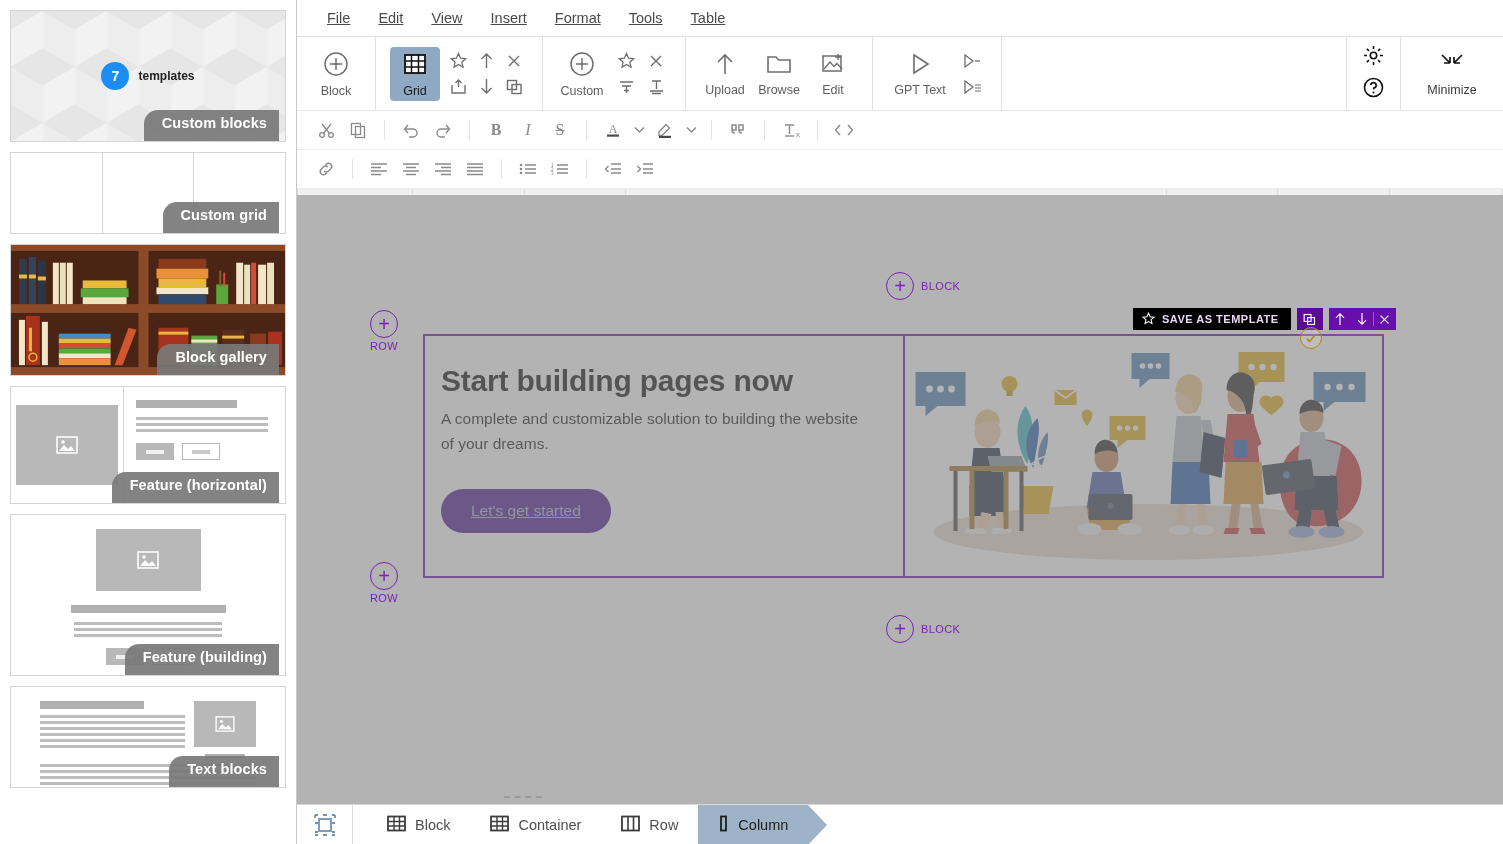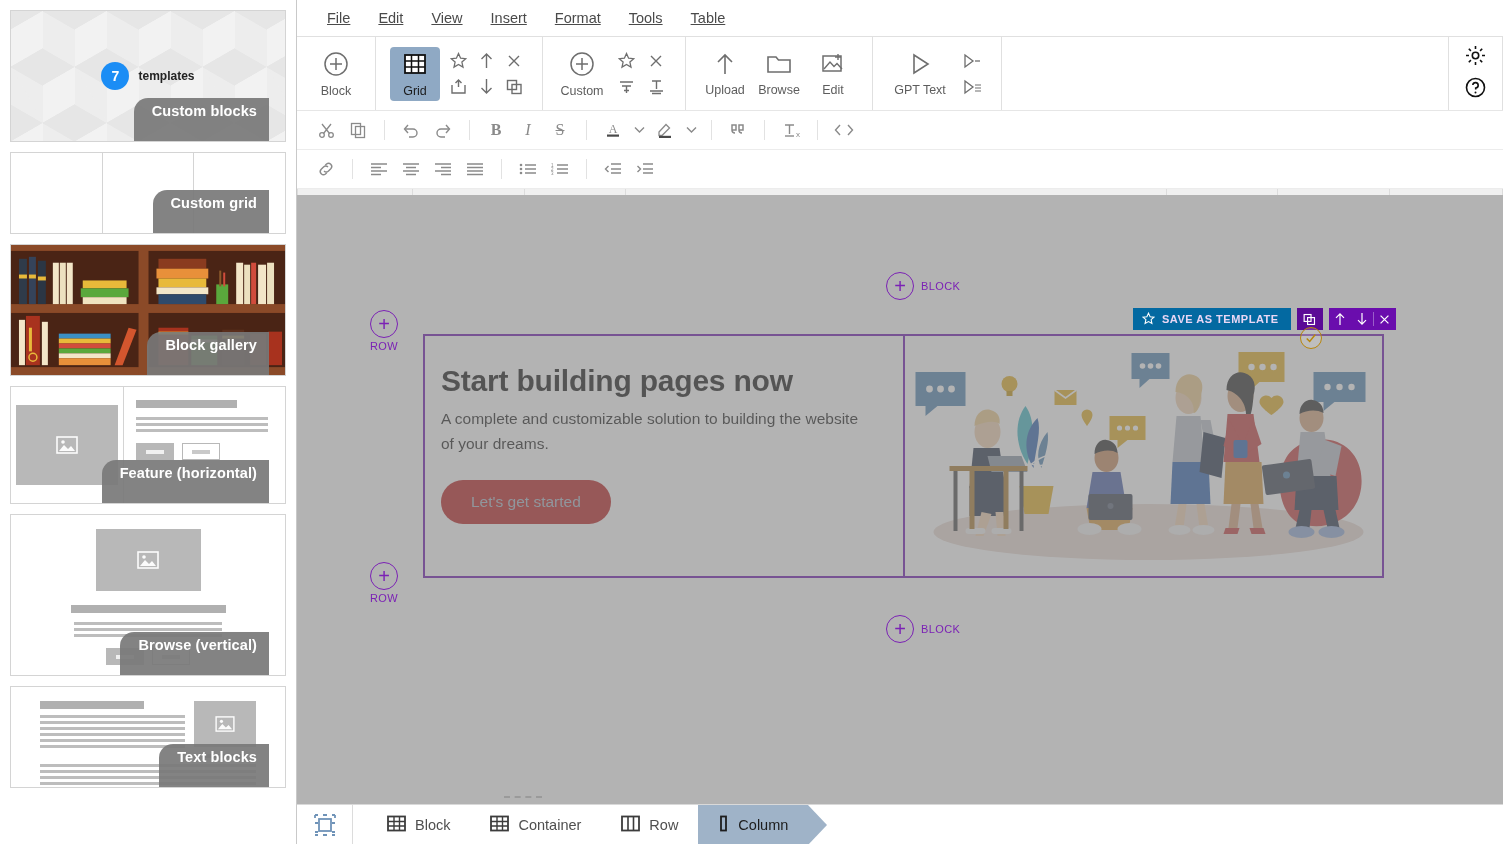--- a/index.html
+++ b/index.html
@@ -19,25 +19,25 @@
     overflow: hidden;
   }
   .side-card {
     position: relative;
     margin: 10px;
     border: 1px solid #d4d4d4;
     background: #fff;
     overflow: hidden;
   }
   .side-label {
-    position: absolute; right: 16px; bottom: 0;
+    position: absolute; right: 6px; bottom: 0;
     background: rgba(120,120,120,.92);
     color: #fff;
     font-size: 14.5px; font-weight: bold;
-    padding: 5px 12px 22px 18px;
+    padding: 5px 12px 10px 18px;
     border-top-left-radius: 14px;
     letter-spacing: .1px;
     white-space: nowrap;
   }
 
   
   .cube-card { height: 130px; display:flex; align-items:center; justify-content:center;
     background-color:#f2f2f2;
     background-image:
       linear-gradient(30deg, #e6e6e6 12%, transparent 12.5%, transparent 87%, #e6e6e6 87.5%, #e6e6e6),
@@ -199,38 +199,38 @@
     display:flex; z-index:30;
   }
   .hero-left {
     width:480px; border-right:2px solid #6a11b0;
     padding:28px 30px 0 16px;
     background:transparent;
   }
   .hero-h1 { font-size:30px; font-weight:bold; color:#121212; letter-spacing:-.2px; }
   .hero-p { font-size:15.5px; color:#1c1c1c; line-height:1.6; margin-top:9px; max-width:450px; }
   .hero-btn {
-    margin-top:23px;
+    margin-top:32px;
     display:inline-block;
-    background:#b91c1c; color:#a9b7c6;
+    background:#4c1d95; color:#a9b7c6;
     font-size:15.5px;
     padding:13px 30px; border-radius:24px;
-    border:none; cursor:pointer;
+    border:none; cursor:pointer;text-decoration:underline;
   }
   .hero-right { flex:1; position:relative; overflow:hidden; }
   .hero-right svg { position:absolute; left:0; top:0; width:100%; height:100%; }
 
   
   #block-toolbar {
     position:absolute; left:836px; top:113px;
     height:22px; display:flex; align-items:stretch;
     z-index:50; font-size:11px;
   }
   .bt-main {
-    background:#0369a1; color:#e9d7f5;
+    background:#000000; color:#e9d7f5;
     display:flex; align-items:center; gap:7px;
     padding:0 12px 0 9px; cursor:pointer;
     letter-spacing:.5px; font-weight:bold;
   }
   .bt-dup {
     background:#5b0b96; color:#fff; width:26px;
     display:flex; align-items:center; justify-content:center;
     margin-left:6px; cursor:pointer;
   }
   .bt-nav {
@@ -422,21 +422,21 @@
       </div>
       <div class="fv-btns">
         <div class="wf-btn-solid">
             <i></i>
           </div>
         <div class="wf-btn-out">
             <i></i>
           </div>
       </div>
     </div>
-    <div class="side-label">Browse (vertical)</div>
+    <div class="side-label">Feature (building)</div>
   </div>
 
   <div class="side-card wf-card">
     <div class="tc">
       <div>
         <div class="tc-inner">
           <div class="tc-left">
             <div class="wf-bar"></div>
             <div class="wf-lines">
               <div class="wf-line"></div>
@@ -642,20 +642,31 @@
       </span>
       <span>
         <svg width="21" height="21" viewBox="0 0 21 21">
             <circle cx="10.5" cy="10.5" r="9" fill="none" stroke="#111" stroke-width="1.6"></circle>
             <path d="M7.8 8a2.7 2.7 0 1 1 2.9 3v1.6" fill="none" stroke="#111" stroke-width="1.6"></path>
             <circle cx="10.5" cy="15.6" r="1" fill="#111"></circle>
           </svg>
       </span>
     </div>
 
+    <div class="tb-mingroup">
+      <div class="tb-big" style="width:70px">
+        <span>
+          <svg width="26" height="24" viewBox="0 0 26 24">
+              <path d="M3 3l8 8M11 11H5M11 11V5" fill="none" stroke="#111" stroke-width="1.7"></path>
+              <path d="M23 3l-8 8M15 11h6M15 11V5" fill="none" stroke="#111" stroke-width="1.7"></path>
+            </svg>
+        </span>
+        <span class="lbl" style="color:#3a3a3a">Minimize</span>
+      </div>
+    </div>
   </div>
 
   <div class="tb-row2">
     <div class="tb-i">
       <svg width="17" height="17" viewBox="0 0 17 17">
           <circle cx="4" cy="13" r="2.3" fill="none" stroke="#8a8a8a" stroke-width="1.3"></circle>
           <circle cx="13" cy="13" r="2.3" fill="none" stroke="#8a8a8a" stroke-width="1.3"></circle>
           <path d="M5.5 11.5L13 2M11.5 11.5L4 2" stroke="#8a8a8a" stroke-width="1.3"></path>
         </svg>
     </div>

